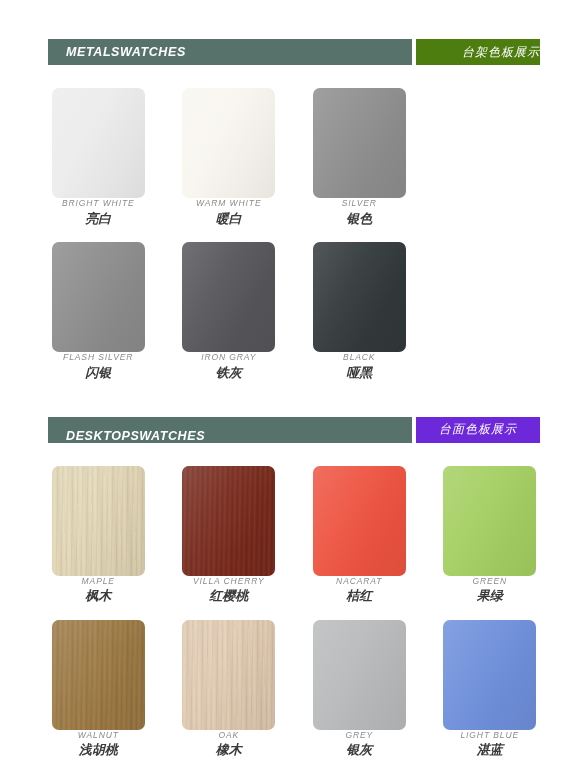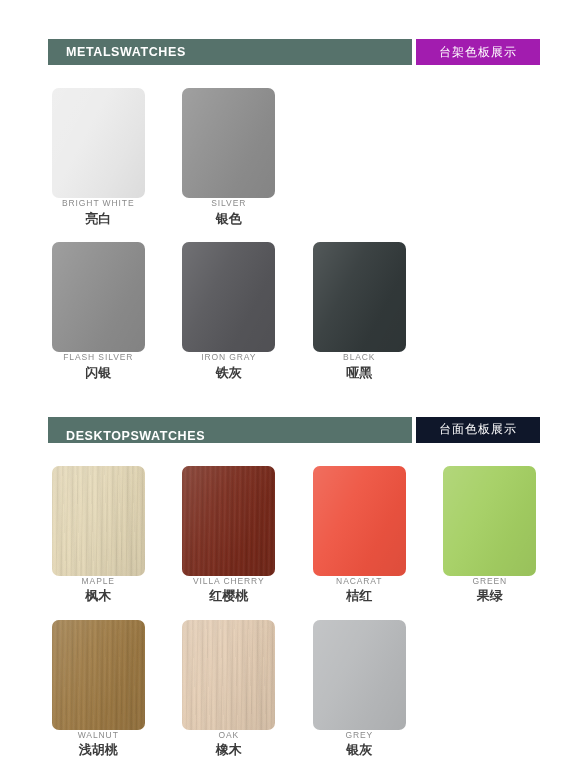--- a/index.html
+++ b/index.html
@@ -14,20 +14,21 @@
     color: #555;
     overflow: hidden;
     position: relative;
   }
 
   .page {
     width: 584px;
     height: 774px;
     position: relative;
     background: #ffffff;
+    font-style: italic;
   }
 
   
   .section-header {
     position: relative;
     height: 26px;
     margin: 0 44px 0 48px;
     display: flex;
     align-items: stretch;
   }
@@ -132,35 +133,44 @@
 
 <div class="page">
 
   <div class="top-pad"></div>
 
   <div>
     <div class="section-header">
       <div class="bar" style="background-image: linear-gradient(100deg, rgb(86, 114, 107) 0%, rgb(86, 114, 107) 55%, rgb(86, 114, 107) 100%);">
         <span class="title">METALSWATCHES</span>
       </div>
-      <div class="tab" style="background: #a21caf;">
+      <div class="tab" style="background: #4d7c0f; justify-content: flex-end;">
         <span class="tab-label">台架色板展示</span>
       </div>
     </div>
 
     <div class="gap-header-to-grid"></div>
 
     <div class="swatch-grid">
       <div class="swatch-cell">
         <div class="swatch-chip" style="background: rgb(236, 236, 236);">
             <span class="sheen"></span>
           </div>
         <div class="swatch-caption">
           <span class="name-en">BRIGHT WHITE</span>
           <span class="name-cn">亮白</span>
+        </div>
+      </div>
+      <div class="swatch-cell">
+        <div class="swatch-chip" style="background: rgb(248, 246, 239);">
+            <span class="sheen"></span>
+          </div>
+        <div class="swatch-caption">
+          <span class="name-en">WARM WHITE</span>
+          <span class="name-cn">暖白</span>
         </div>
       </div>
       <div class="swatch-cell">
         <div class="swatch-chip" style="background: rgb(142, 142, 142);">
             <span class="sheen"></span>
           </div>
         <div class="swatch-caption">
           <span class="name-en">SILVER</span>
           <span class="name-cn">银色</span>
         </div>
@@ -200,21 +210,21 @@
     </div>
   </div>
 
   <div class="gap-section"></div>
 
   <div>
     <div class="section-header">
       <div class="bar" style="background-image: linear-gradient(100deg, rgb(86, 114, 107) 0%, rgb(86, 114, 107) 55%, rgb(86, 114, 107) 100%); align-items: flex-end;">
         <span class="title">DESKTOPSWATCHES</span>
       </div>
-      <div class="tab" style="background: #0f172a;">
+      <div class="tab" style="background: #6d28d9;">
         <span class="tab-label">台面色板展示</span>
       </div>
     </div>
 
     <div class="gap-header-to-grid"></div>
 
     <div class="swatch-grid">
       <div class="swatch-cell">
         <div class="swatch-chip grain" style="background: rgb(231, 219, 186);">
             <span class="grain-overlay" style="background: repeating-linear-gradient(91deg, rgba(0, 0, 0, 0) 0px, rgba(0, 0, 0, 0.055) 1px, rgba(0, 0, 0, 0) 2px, rgba(255, 255, 255, 0.05) 3.5px, rgba(0, 0, 0, 0) 5px), repeating-linear-gradient(88deg, rgba(0, 0, 0, 0.035) 0px, rgba(0, 0, 0, 0) 4px, rgba(0, 0, 0, 0.05) 9px, rgba(0, 0, 0, 0) 14px), linear-gradient(95deg, rgba(216, 200, 158, 0.2) 0%, transparent 45%, rgba(216, 200, 158, 0.15) 100%);"></span>
@@ -280,16 +290,25 @@
       </div>
       <div class="swatch-cell">
         <div class="swatch-chip" style="background: rgb(184, 186, 188);">
             <span class="sheen"></span>
           </div>
         <div class="swatch-caption">
           <span class="name-en">GREY</span>
           <span class="name-cn">银灰</span>
         </div>
       </div>
+      <div class="swatch-cell">
+        <div class="swatch-chip" style="background: rgb(110, 143, 219);">
+            <span class="sheen"></span>
+          </div>
+        <div class="swatch-caption">
+          <span class="name-en">LIGHT BLUE</span>
+          <span class="name-cn">湛蓝</span>
+        </div>
+      </div>
     </div>
   </div>
 
 </div>
 
 </body></html>

